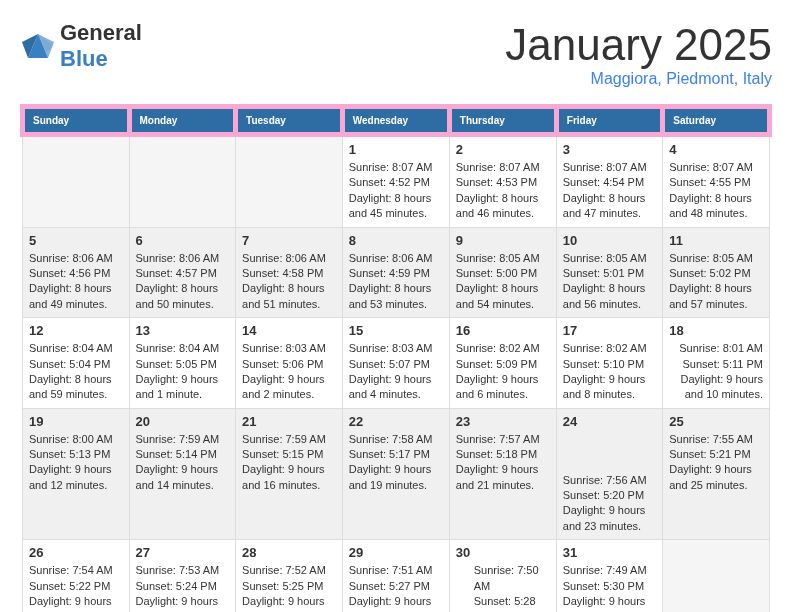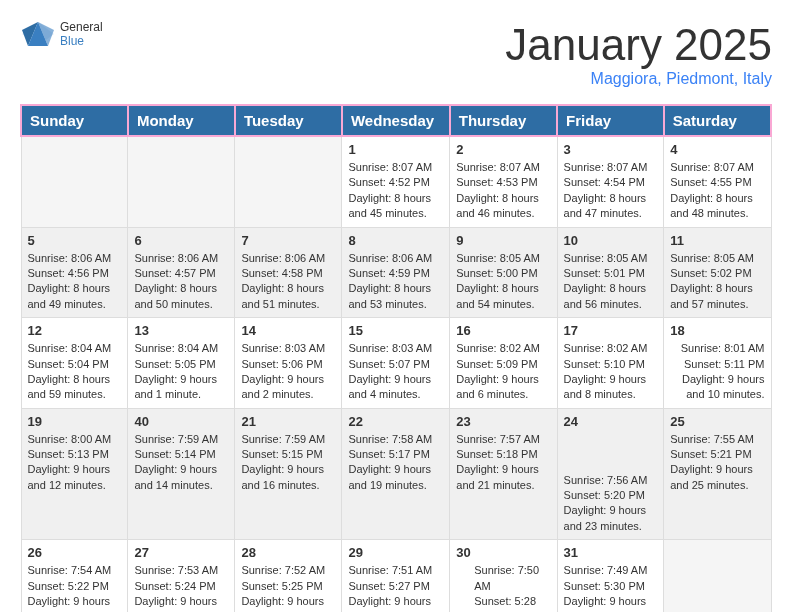--- a/index.html
+++ b/index.html
@@ -15,22 +15,22 @@
       justify-content: space-between;
       align-items: flex-start;
       margin-bottom: 16px;
     }
     .logo {
       display: flex;
       align-items: center;
       gap: 4px;
     }
     .logo-text {
-      font-size: 12px;
-      font-weight: normal;
+      font-size: 22px;
+      font-weight: bold;
       line-height: 1.2;
     }
     .logo-general { color: #333; }
     .logo-blue { color: #3a7fc1; }
     .logo-icon {
       width: 36px;
       height: 28px;
     }
     .title-block {
       text-align: right;
@@ -47,22 +47,22 @@
     .calendar {
       width: 100%;
       border-collapse: collapse;
       border: 1px solid #ccc;
     }
     .calendar th {
       background: #2e6da4;
       color: #fff;
       text-align: left;
       padding: 6px 8px;
-      font-size: 15px;
-      border: 2px solid #f9a8d4;
+      font-size: 10px;
+      border: 5px solid #f9a8d4;
     }
     .calendar td {
       vertical-align: top;
       padding: 5px 6px;
       border: 1px solid #ddd;
       width: 108px;
       min-height: 80px;
       font-size: 11px;
       color: #333;
       background: #fff;
@@ -259,21 +259,21 @@
       </tr>
       <tr class="row-shaded">
         <td>
           <span class="day-number">19</span>
           <div class="day-info" style="white-space: pre-line;">Sunrise: 8:00 AM
 Sunset: 5:13 PM
 Daylight: 9 hours
 and 12 minutes.</div>
         </td>
         <td>
-          <span class="day-number">40</span>
+          <span class="day-number">20</span>
           <div class="day-info" style="white-space: pre-line;">Sunrise: 7:59 AM
 Sunset: 5:14 PM
 Daylight: 9 hours
 and 14 minutes.</div>
         </td>
         <td>
           <span class="day-number">21</span>
           <div class="day-info" style="white-space: pre-line;">Sunrise: 7:59 AM
 Sunset: 5:15 PM
 Daylight: 9 hours

